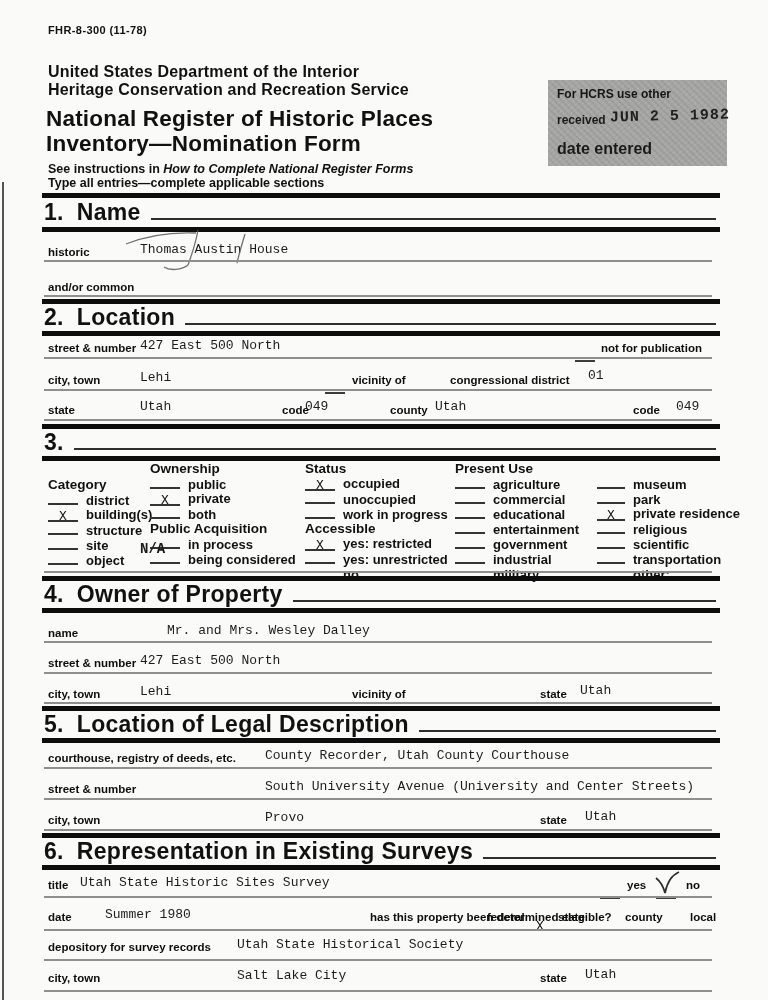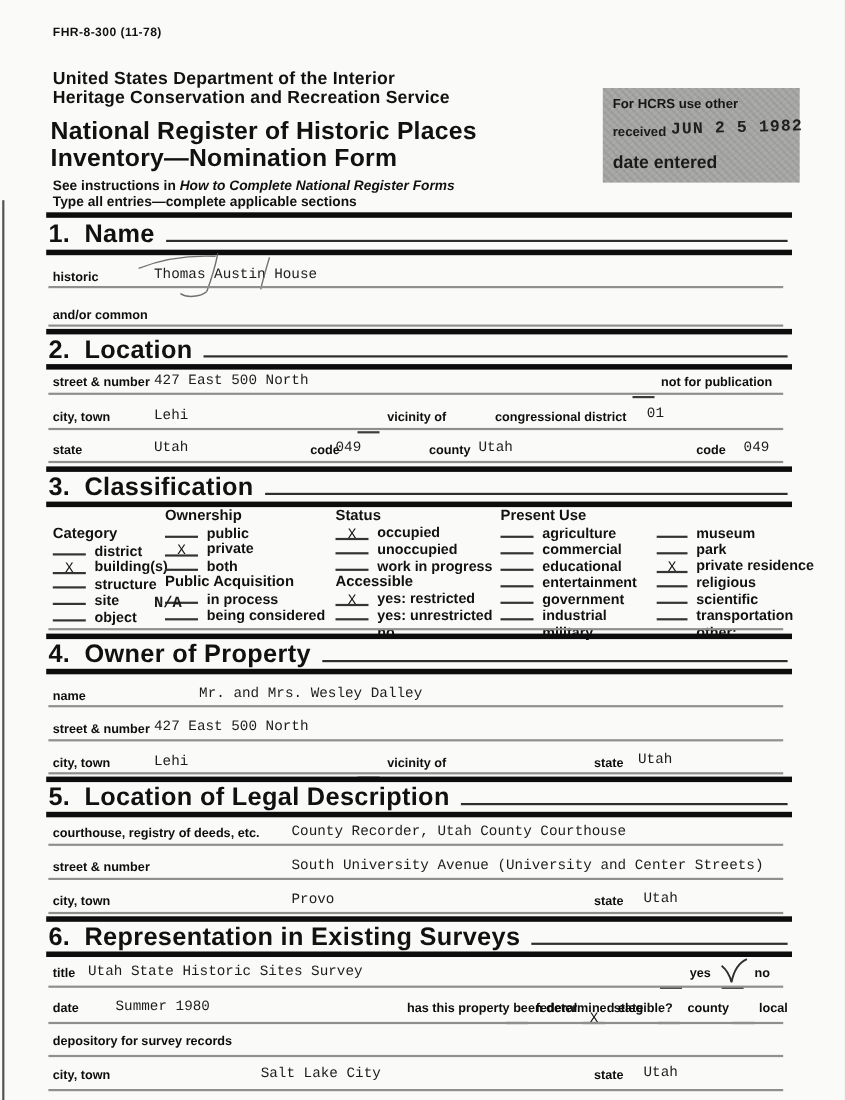--- a/index.html
+++ b/index.html
@@ -115,21 +115,20 @@
   <div class="vl" style="left:305px;top:399px;">049</div>
   <div class="lb" style="left:390px;top:404px;">county</div>
   <div class="vl" style="left:435px;top:399px;">Utah</div>
   <div class="lb" style="left:633px;top:404px;">code</div>
   <div class="vl" style="left:676px;top:399px;">049</div>
   <div class="rl" style="top:419px;"></div>
 
   <div class="b" style="top:424px;"></div>
   <div class="hd" style="top:429px;">
     <span class="num">3.</span>
-    <span class="ttl">Classification</span>
     <span class="tail"></span>
   </div>
   <div class="b" style="top:456px;"></div>
 
   <div class="col" style="left:48px;top:477px;">
     <div class="ch">Category</div>
     <div class="ci"><span class="cb"><span class="mk"></span></span><span>district</span></div>
     <div class="ci"><span class="cb"><span class="mk">X</span></span><span>building(s)</span></div>
     <div class="ci"><span class="cb"><span class="mk"></span></span><span>structure</span></div>
     <div class="ci"><span class="cb"><span class="mk"></span></span><span>site</span></div>
@@ -183,21 +182,21 @@
 
   <div class="b" style="top:576px;"></div>
   <div class="hd" style="top:581px;">
     <span class="num">4.</span>
     <span class="ttl">Owner of Property</span>
     <span class="tail"></span>
   </div>
   <div class="b" style="top:608px;"></div>
 
   <div class="lb" style="left:48px;top:627px;">name</div>
-  <div class="vl" style="left:145px;top:623px;padding-left:36px;">Mr. and Mrs. Wesley Dalley</div>
+  <div class="vl" style="left:131px;top:623px;padding-left:36px;">Mr. and Mrs. Wesley Dalley</div>
   <div class="rl" style="top:641px;"></div>
 
   <div class="lb" style="left:48px;top:657px;">street &amp; number</div>
   <div class="vl" style="left:140px;top:653px;">427 East 500 North</div>
   <div class="rl" style="top:672px;"></div>
 
   <div class="lb" style="left:48px;top:688px;">city, town</div>
   <div class="vl" style="left:140px;top:684px;">Lehi</div>
   <span class="bk" style="left:325px;top:694px;"></span>
   <div class="lb" style="left:352px;top:688px;">vicinity of</div>
@@ -253,20 +252,21 @@
   <div class="lb" style="left:487px;top:911px;">federal</div>
   <span class="bk" style="left:530px;top:917px;"><span class="mk">X</span></span>
   <div class="lb" style="left:558px;top:911px;">state</div>
   <span class="bk" style="left:598px;top:917px;"></span>
   <div class="lb" style="left:625px;top:911px;">county</div>
   <span class="bk" style="left:666px;top:917px;"></span>
   <div class="lb" style="left:690px;top:911px;">local</div>
   <div class="rl" style="top:929px;"></div>
 
   <div class="lb" style="left:48px;top:941px;">depository for survey records</div>
+  <div class="vl" style="left:237px;top:937px;">Utah State Historical Society</div>
   <div class="rl" style="top:959px;"></div>
 
   <div class="lb" style="left:48px;top:972px;">city, town</div>
   <div class="vl" style="left:237px;top:968px;">Salt Lake City</div>
   <div class="lb" style="left:540px;top:972px;">state</div>
   <div class="vl" style="left:585px;top:967px;">Utah</div>
   <div class="rl" style="top:990px;"></div>
 </div>
 
 </body></html>

